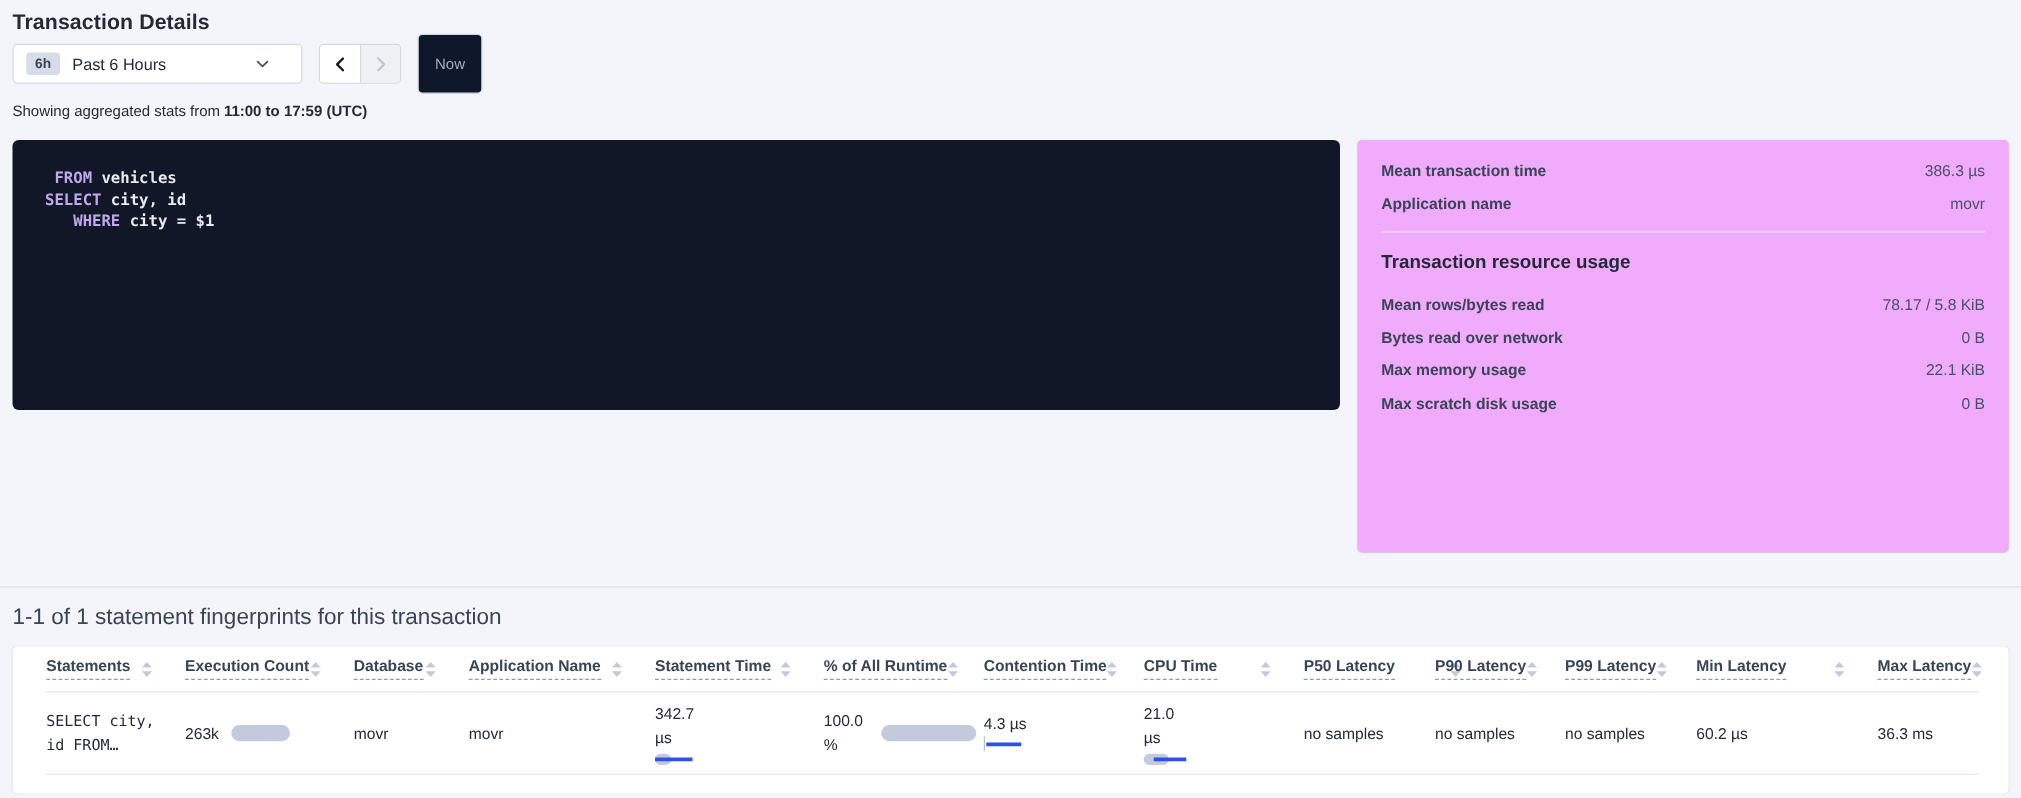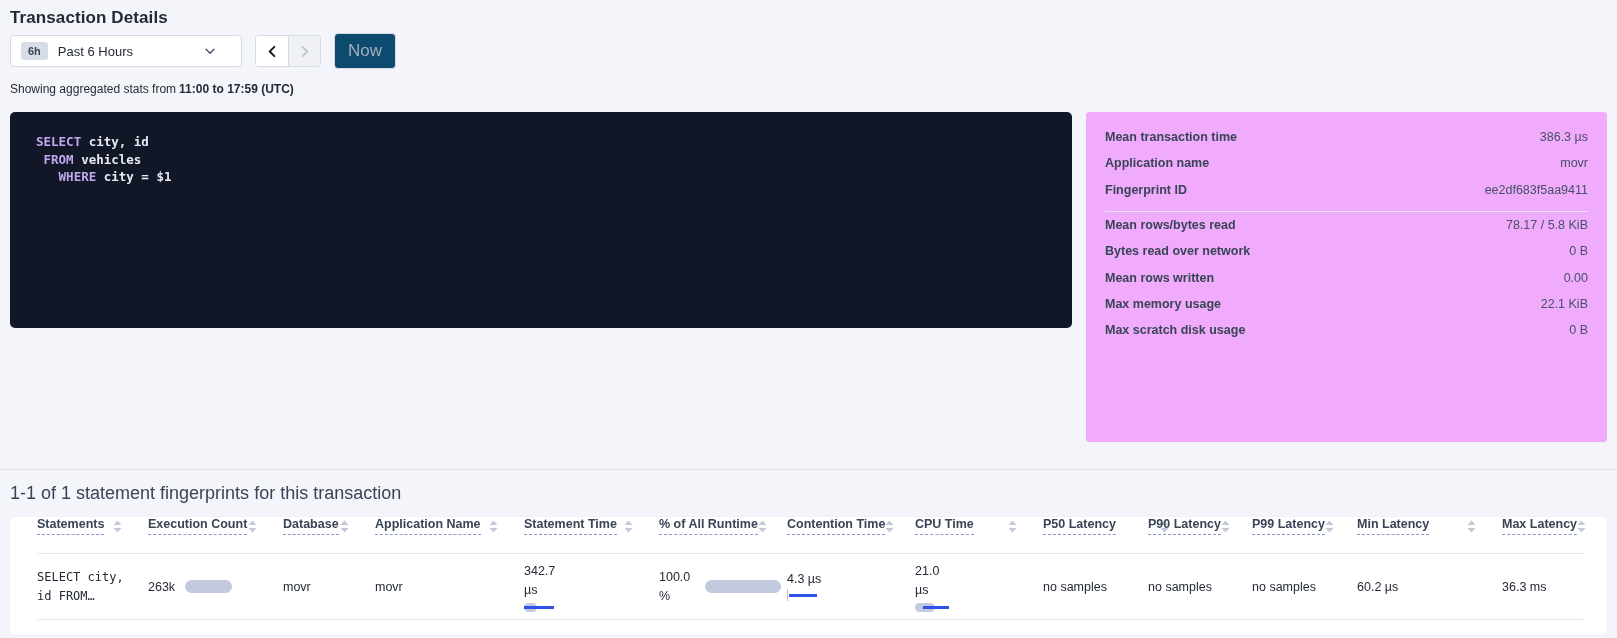--- a/index.html
+++ b/index.html
@@ -28,22 +28,22 @@
     width:232px;height:32px;background:#fff;border:1px solid #d5dae2;border-radius:4px;
     display:flex;align-items:center;padding:0 24px 0 10px;cursor:pointer;
   }
   .time-badge{background:#d7dce9;color:var(--text-body);font-size:11px;font-weight:700;
     border-radius:3px;padding:3px 7px;margin-right:10px;}
   .time-label{font-size:13px;color:var(--text-dark);}
   .time-dropdown svg{margin-left:auto;}
   .arrow-group{display:flex;border:1px solid #d5dae2;border-radius:4px;overflow:hidden;background:#fff;height:32px;}
   .arrow-btn{width:32px;height:100%;display:flex;align-items:center;justify-content:center;border:none;background:#fff;cursor:pointer;}
   .arrow-btn.disabled{background:#f0f1f5;border-left:1px solid #d5dae2;cursor:default;}
-  .now-btn{height:36px;padding:0 13px;background:#0c4a6e;border:1px solid #d5dae2;border-radius:4px;
-    color:#a3adbe;font-size:17px;font-family:inherit;cursor:default;}
+  .now-btn{height:48px;padding:0 13px;background:#0f172a;border:1px solid #d5dae2;border-radius:4px;
+    color:#a3adbe;font-size:12px;font-family:inherit;cursor:default;}
 
   .subtitle{margin-top:15px;font-size:12px;color:var(--text-dark);}
   .subtitle b{margin-left:3px;}
 
   
   .main-row{display:flex;gap:14px;margin-top:16px;align-items:flex-start;}
   .sql-card{
     width:1062px;height:216px;background:var(--sql-bg);border-radius:5px;
     padding:21px 26px;flex:none;
   }
@@ -60,21 +60,21 @@
   .summary-divider{border:none;border-top:1px solid #e4e7ee;margin:8px 0 0;}
   .section-title{font-size:15px;font-weight:700;color:var(--text-dark);margin:15px 0 13px;}
 
   .page-divider{border:none;border-top:1px solid #dfe2ea;margin-top:27px;}
   .count-line{margin:13px 10px 0;font-size:18px;color:var(--text-body);}
 
   
   .table-card{margin:13px 10px 0;background:#fff;border-radius:4px;height:118px;overflow:hidden;
     box-shadow:0 0 1px rgba(60,66,87,.18);}
   .table-inner{margin:0 24px 0 27px;}
-  .thead{display:flex;align-items:flex-start;height:37px;border-bottom:1px solid #e4e7ee;}
+  .thead{display:flex;align-items:center;height:37px;border-bottom:1px solid #e4e7ee;}
   .trow{display:flex;align-items:center;height:66px;border-bottom:1px solid #e4e7ee;}
   .th{display:flex;align-items:center;font-size:12.5px;font-weight:700;color:var(--text-body);padding-right:6px;cursor:pointer;}
   .th-label{border-bottom:1px dashed var(--dashed-underline);padding-bottom:3px;white-space:nowrap;}
   .caret{margin-left:auto;margin-right:20px;flex:none;display:flex;}
   .c13 .caret{margin-right:-6px;}
   .td{display:flex;align-items:center;font-size:12.5px;color:var(--text-dark);padding-right:6px;}
   .c1{width:111px;}.c2{width:135px;}.c3{width:92px;}.c4{width:149px;}
   .c5{width:135px;}.c6{width:128px;}.c7{width:128px;}.c8{width:128px;}
   .c9{width:105px;gap:44px;}.c10{width:104px;}.c11{width:105px;}.c12{width:145px;gap:28px;}
   .c13{flex:1;min-width:0;}
@@ -125,50 +125,43 @@
           </svg>
       </button>
     </div>
     <button class="now-btn">Now</button>
   </div>
 
   <p class="subtitle"><span>Showing aggregated stats from</span><b>11:00 to 17:59 (UTC)</b></p>
 
   <div class="main-row">
     <div class="sql-card">
+      <div class="sql-line"><span> </span><span class="kw">FROM</span><span> vehicles</span></div>
       <div class="sql-line"><span class="kw">SELECT</span><span> city, id</span></div>
-      <div class="sql-line"><span> </span><span class="kw">FROM</span><span> vehicles</span></div>
       <div class="sql-line"><span>   </span><span class="kw">WHERE</span><span> city = $1</span></div>
     </div>
 
     <div class="summary-card">
       <div class="kv-row">
         <span class="kv-label">Mean transaction time</span>
         <span class="kv-value">386.3 µs</span>
       </div>
       <div class="kv-row">
         <span class="kv-label">Application name</span>
         <span class="kv-value">movr</span>
       </div>
-      <div class="kv-row">
-        <span class="kv-label">Fingerprint ID</span>
-        <span class="kv-value">ee2df683f5aa9411</span>
-      </div>
       <hr class="summary-divider">
+      <h2 class="section-title">Transaction resource usage</h2>
       <div class="kv-row">
         <span class="kv-label">Mean rows/bytes read</span>
         <span class="kv-value">78.17 / 5.8 KiB</span>
       </div>
       <div class="kv-row">
         <span class="kv-label">Bytes read over network</span>
         <span class="kv-value">0 B</span>
-      </div>
-      <div class="kv-row">
-        <span class="kv-label">Mean rows written</span>
-        <span class="kv-value">0.00</span>
       </div>
       <div class="kv-row">
         <span class="kv-label">Max memory usage</span>
         <span class="kv-value">22.1 KiB</span>
       </div>
       <div class="kv-row">
         <span class="kv-label">Max scratch disk usage</span>
         <span class="kv-value">0 B</span>
       </div>
     </div>

